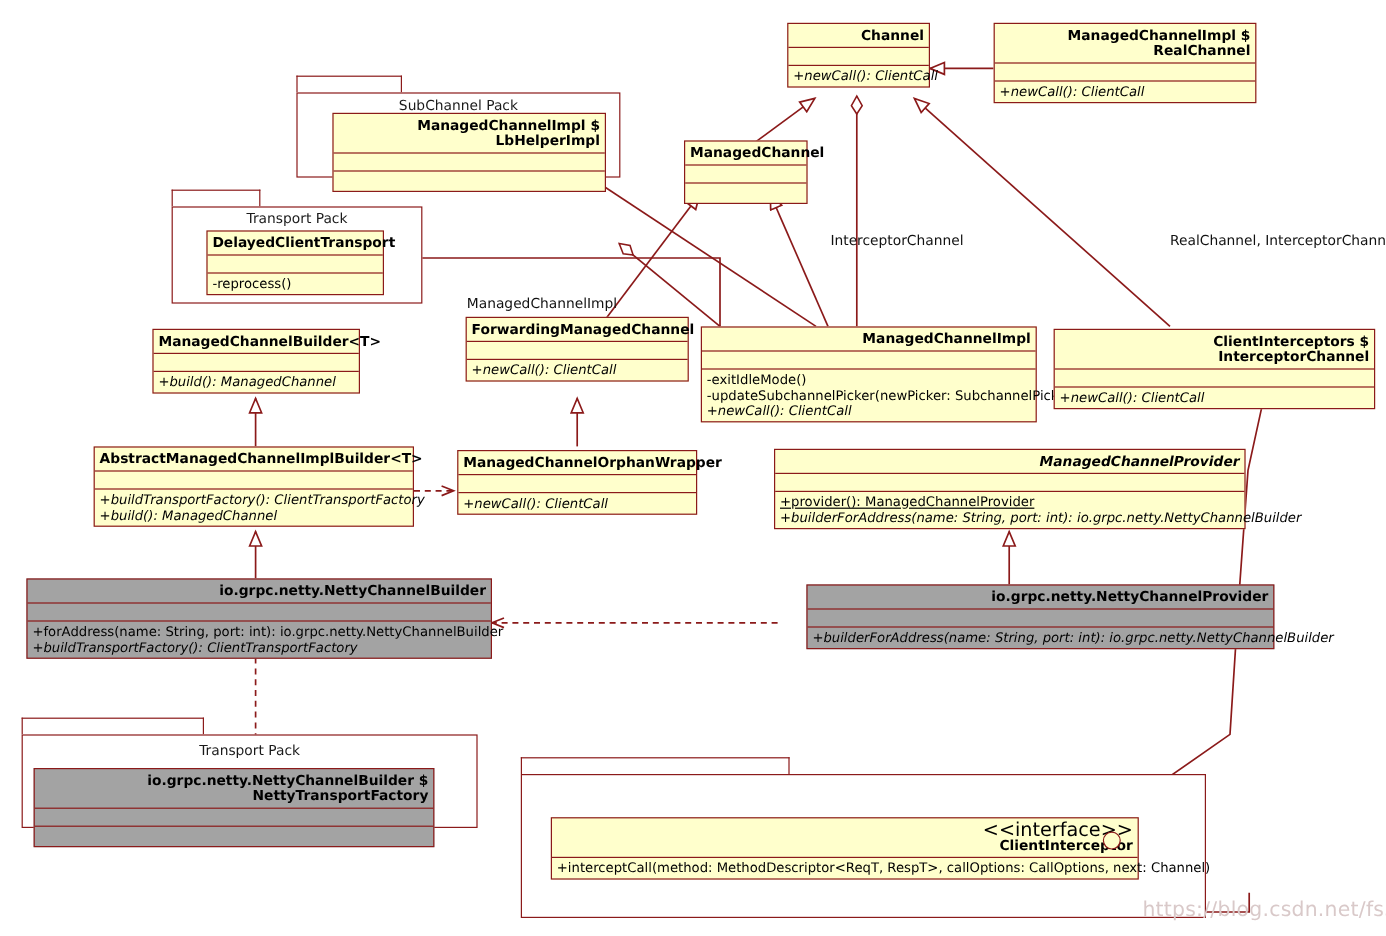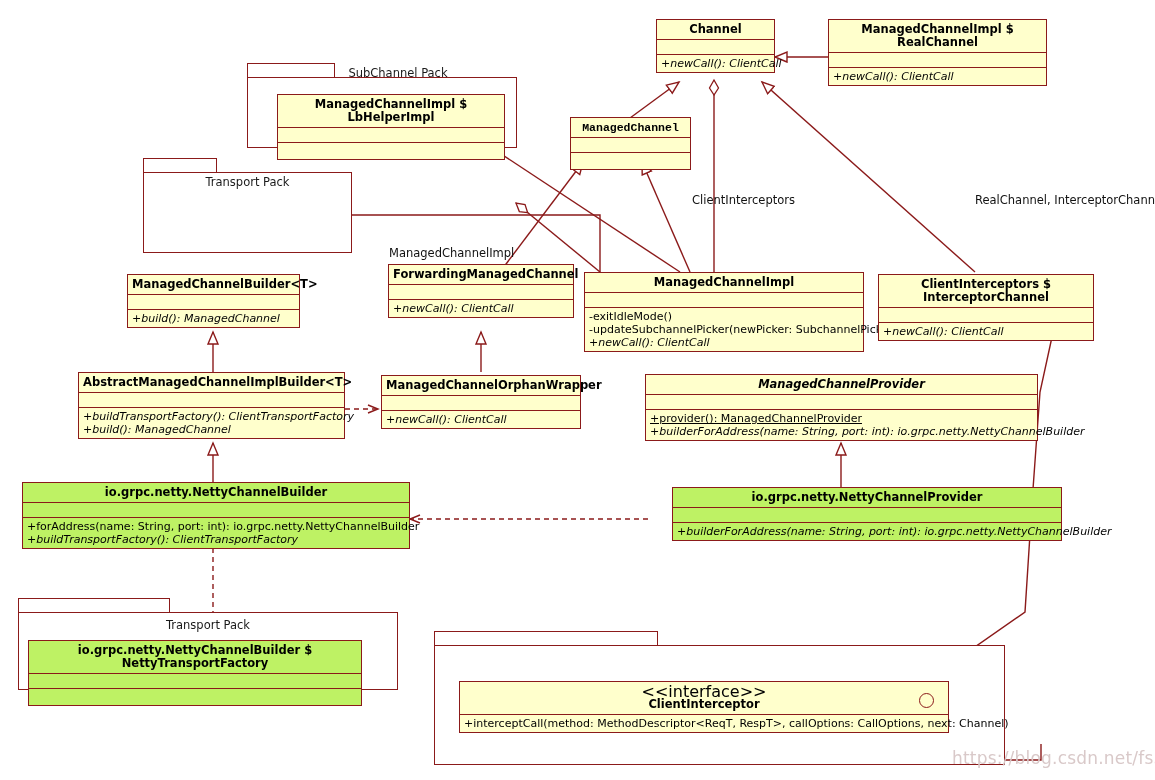--- a/index.html
+++ b/index.html
@@ -3,22 +3,22 @@
 <meta charset="utf-8">
 <style>
   html,body{margin:0;padding:0;background:#ffffff;}
   body{width:1155px;height:780px;font-family:"DejaVu Sans","Liberation Sans",sans-serif;}
   #canvas{position:relative;width:1155px;height:780px;overflow:hidden;}
 
   svg.edges{position:absolute;left:0;top:0;width:1155px;height:780px;pointer-events:none;}
 
   
   .uml{position:absolute;border:1.5px solid #8B1A1A;background:#FFFFCC;box-sizing:border-box;}
-  .uml.gray{background:#bef264;}
-  .uml .cname{text-align:center;font-weight:bold;font-size:11.5px;color:#000;
+  .uml.gray{background:#a3a3a3;}
+  .uml .cname{text-align:right;font-weight:bold;font-size:11.5px;color:#000;
        padding:3px 4px 3px 4px;line-height:13px;border-bottom:1.5px solid #8B1A1A;}
   .uml .cname.iface{font-style:italic;}
   .uml .stereo{display:block;font-weight:normal;font-style:normal;font-size:16px;}
   .uml .attrs{min-height:11px;border-bottom:1.5px solid #8B1A1A;padding:1px 4px;}
   .uml .ops{padding:2px 4px 2px 4px;min-height:11px;}
   .uml .ops div{font-size:11px;line-height:13px;color:#000;white-space:nowrap;}
   .uml .ops div.it{font-style:italic;}
   .uml .ops div.stat{text-decoration:underline;}
   .uml .empty{min-height:12px;}
   .iface-ball{position:absolute;width:13px;height:13px;border:1.5px solid #8B1A1A;
@@ -92,21 +92,21 @@
 
       <path d="M648,519 L410,519" marker-end="url(#openarrow)"></path>
 
       <path d="M213,548 L213,640" marker-end="url(#openarrow)"></path>
     </g>
   </svg>
 
   <div class="pkg" style="left:247px;top:63px;width:270px;height:85px;">
     <div class="tab" style="width:88px;"></div>
     <div class="body" style="top:14px;width:270px;height:71px;"></div>
-    <div class="ptitle" style="top:3px;padding-left:16px;">SubChannel Pack</div>
+    <div class="ptitle" style="top:18px;">SubChannel Pack</div>
   </div>
 
   <div class="pkg" style="left:143px;top:158px;width:209px;height:95px;">
     <div class="tab" style="width:74px;"></div>
     <div class="body" style="top:14px;width:209px;height:81px;"></div>
     <div class="ptitle" style="top:17px;">Transport Pack</div>
   </div>
 
   <div class="pkg" style="left:18px;top:598px;width:380px;height:92px;">
     <div class="tab" style="width:152px;"></div>
@@ -134,26 +134,33 @@
       <div class="it">+newCall(): ClientCall</div>
     </div>
   </div>
 
   <div class="uml" style="left:277px;top:94px;width:228px;">
     <div class="cname">ManagedChannelImpl $ LbHelperImpl</div>
     <div class="attrs empty"></div>
     <div class="ops empty"></div>
   </div>
 
-  <div class="uml" style="left:570px;top:117px;width:121px;font-family:Liberation Mono, monospace;">
+  <div class="uml" style="left:570px;top:117px;width:103px;">
     <div class="cname">ManagedChannel</div>
     <div class="attrs empty"></div>
     <div class="ops empty"></div>
   </div>
 
+  <div class="uml" style="left:172px;top:192px;width:148px;">
+    <div class="cname">DelayedClientTransport</div>
+    <div class="attrs empty"></div>
+    <div class="ops">
+      <div>-reprocess()</div>
+    </div>
+  </div>
 
   <div class="uml" style="left:127px;top:274px;width:173px;">
     <div class="cname">ManagedChannelBuilder&lt;T&gt;</div>
     <div class="attrs empty"></div>
     <div class="ops">
       <div class="it">+build(): ManagedChannel</div>
     </div>
   </div>
 
   <div class="uml" style="left:388px;top:264px;width:186px;">
@@ -167,21 +174,21 @@
   <div class="uml" style="left:584px;top:272px;width:280px;">
     <div class="cname">ManagedChannelImpl</div>
     <div class="attrs empty"></div>
     <div class="ops">
       <div>-exitIdleMode()</div>
       <div>-updateSubchannelPicker(newPicker: SubchannelPicker)</div>
       <div class="it">+newCall(): ClientCall</div>
     </div>
   </div>
 
-  <div class="uml" style="left:878px;top:274px;width:216px;">
+  <div class="uml" style="left:878px;top:274px;width:268px;">
     <div class="cname">ClientInterceptors $ InterceptorChannel</div>
     <div class="attrs empty"></div>
     <div class="ops">
       <div class="it">+newCall(): ClientCall</div>
     </div>
   </div>
 
   <div class="uml" style="left:78px;top:372px;width:267px;">
     <div class="cname">AbstractManagedChannelImplBuilder&lt;T&gt;</div>
     <div class="attrs empty"></div>
@@ -236,18 +243,18 @@
       <span class="stereo">&lt;&lt;interface&gt;&gt;</span>
       <span>ClientInterceptor</span>
     </div>
     <div class="ops">
       <div>+interceptCall(method: MethodDescriptor&lt;ReqT, RespT&gt;, callOptions: CallOptions, next: Channel)</div>
     </div>
     <div class="iface-ball" style="right:14px;top:11px;"></div>
   </div>
 
   <div class="edge-label" style="left:389px;top:246px;">ManagedChannelImpl</div>
-  <div class="edge-label" style="left:692px;top:193px;">ClientInterceptors</div>
+  <div class="edge-label" style="left:692px;top:193px;">InterceptorChannel</div>
   <div class="edge-label" style="left:975px;top:193px;">RealChannel, InterceptorChannel</div>
 
   <div class="watermark" style="left:952px;top:748px;">https://blog.csdn.net/fs3296</div>
 
 </div>
 
 </body></html>

